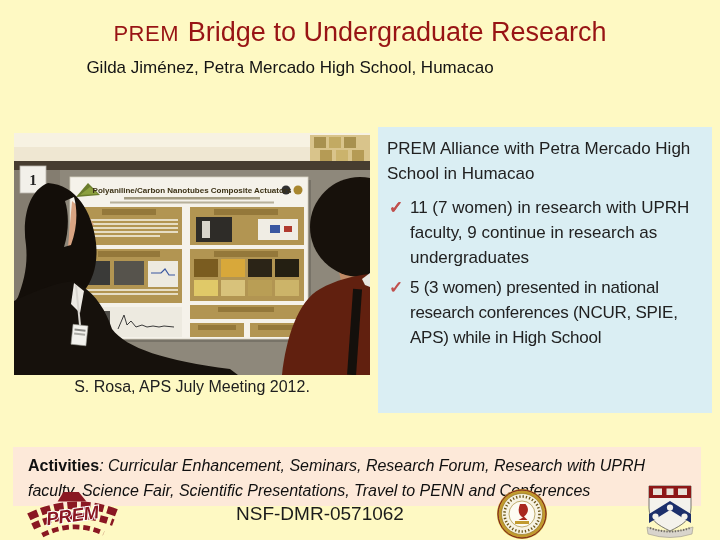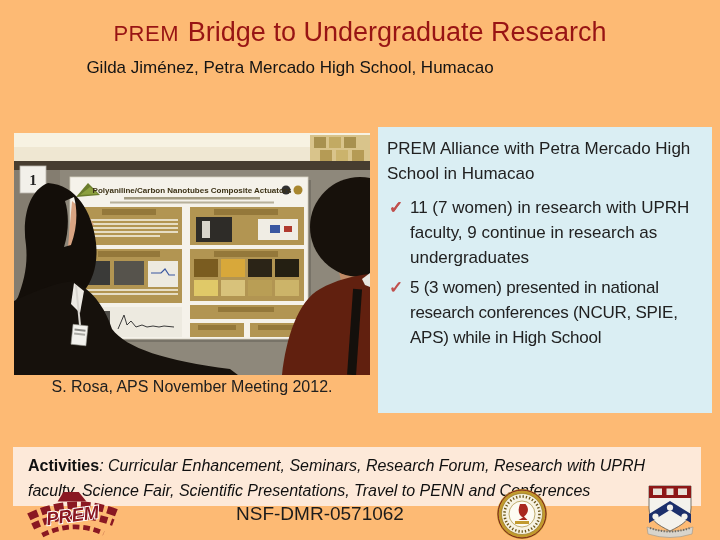--- a/index.html
+++ b/index.html
@@ -1,17 +1,17 @@
 <!DOCTYPE html>
 <html><head>
 <meta charset="utf-8">
 <style>
   html,body { margin:0; padding:0; background:#e8e8e8; }
   .slide {
-    position:relative; width:720px; height:540px; background:#fdba74;
+    position:relative; width:720px; height:540px; background:#fef9c3;
     font-family:"Liberation Sans", sans-serif; overflow:hidden; margin:0 auto;
     color:#1a1a1a;
   }
   
   .title {
     position:absolute; top:12px; left:0; width:720px; text-align:center;
     color:#981414; white-space:nowrap;
   }
   .title .prem { font-size:22px; letter-spacing:0.5px; }
   .title .rest { font-size:27px; }
@@ -167,21 +167,21 @@
       <g>
         <polygon points="322,126 350,132 354,162 328,152" fill="#C08B66"></polygon>
         <circle cx="346" cy="94" r="50" fill="#17110B"></circle>
         <path d="M268,242 C272,205 284,168 306,156 C322,147 338,143 356,141 L356,242 Z" fill="#61200F"></path>
         <polygon points="348,146 356,140 356,154 351,152" fill="#E8E6E0"></polygon>
         <rect x="336" y="156" width="9" height="86" fill="#14100C" transform="rotate(4 340 200)"></rect>
       </g>
     </svg>
   </div>
 
-  <div class="caption">S. Rosa, APS November Meeting 2012.</div>
+  <div class="caption">S. Rosa, APS July Meeting 2012.</div>
 
   <div class="info-box">
     <div class="ib-header">PREM Alliance with Petra Mercado High School in Humacao</div>
     <div class="bullet">
       <span class="check">✓</span>
     </div>
     <div class="bullet">
       <span class="check">✓</span>
       <span>11 (7 women) in research with UPRH faculty, 9 continue in research as undergraduates</span>
     </div>

